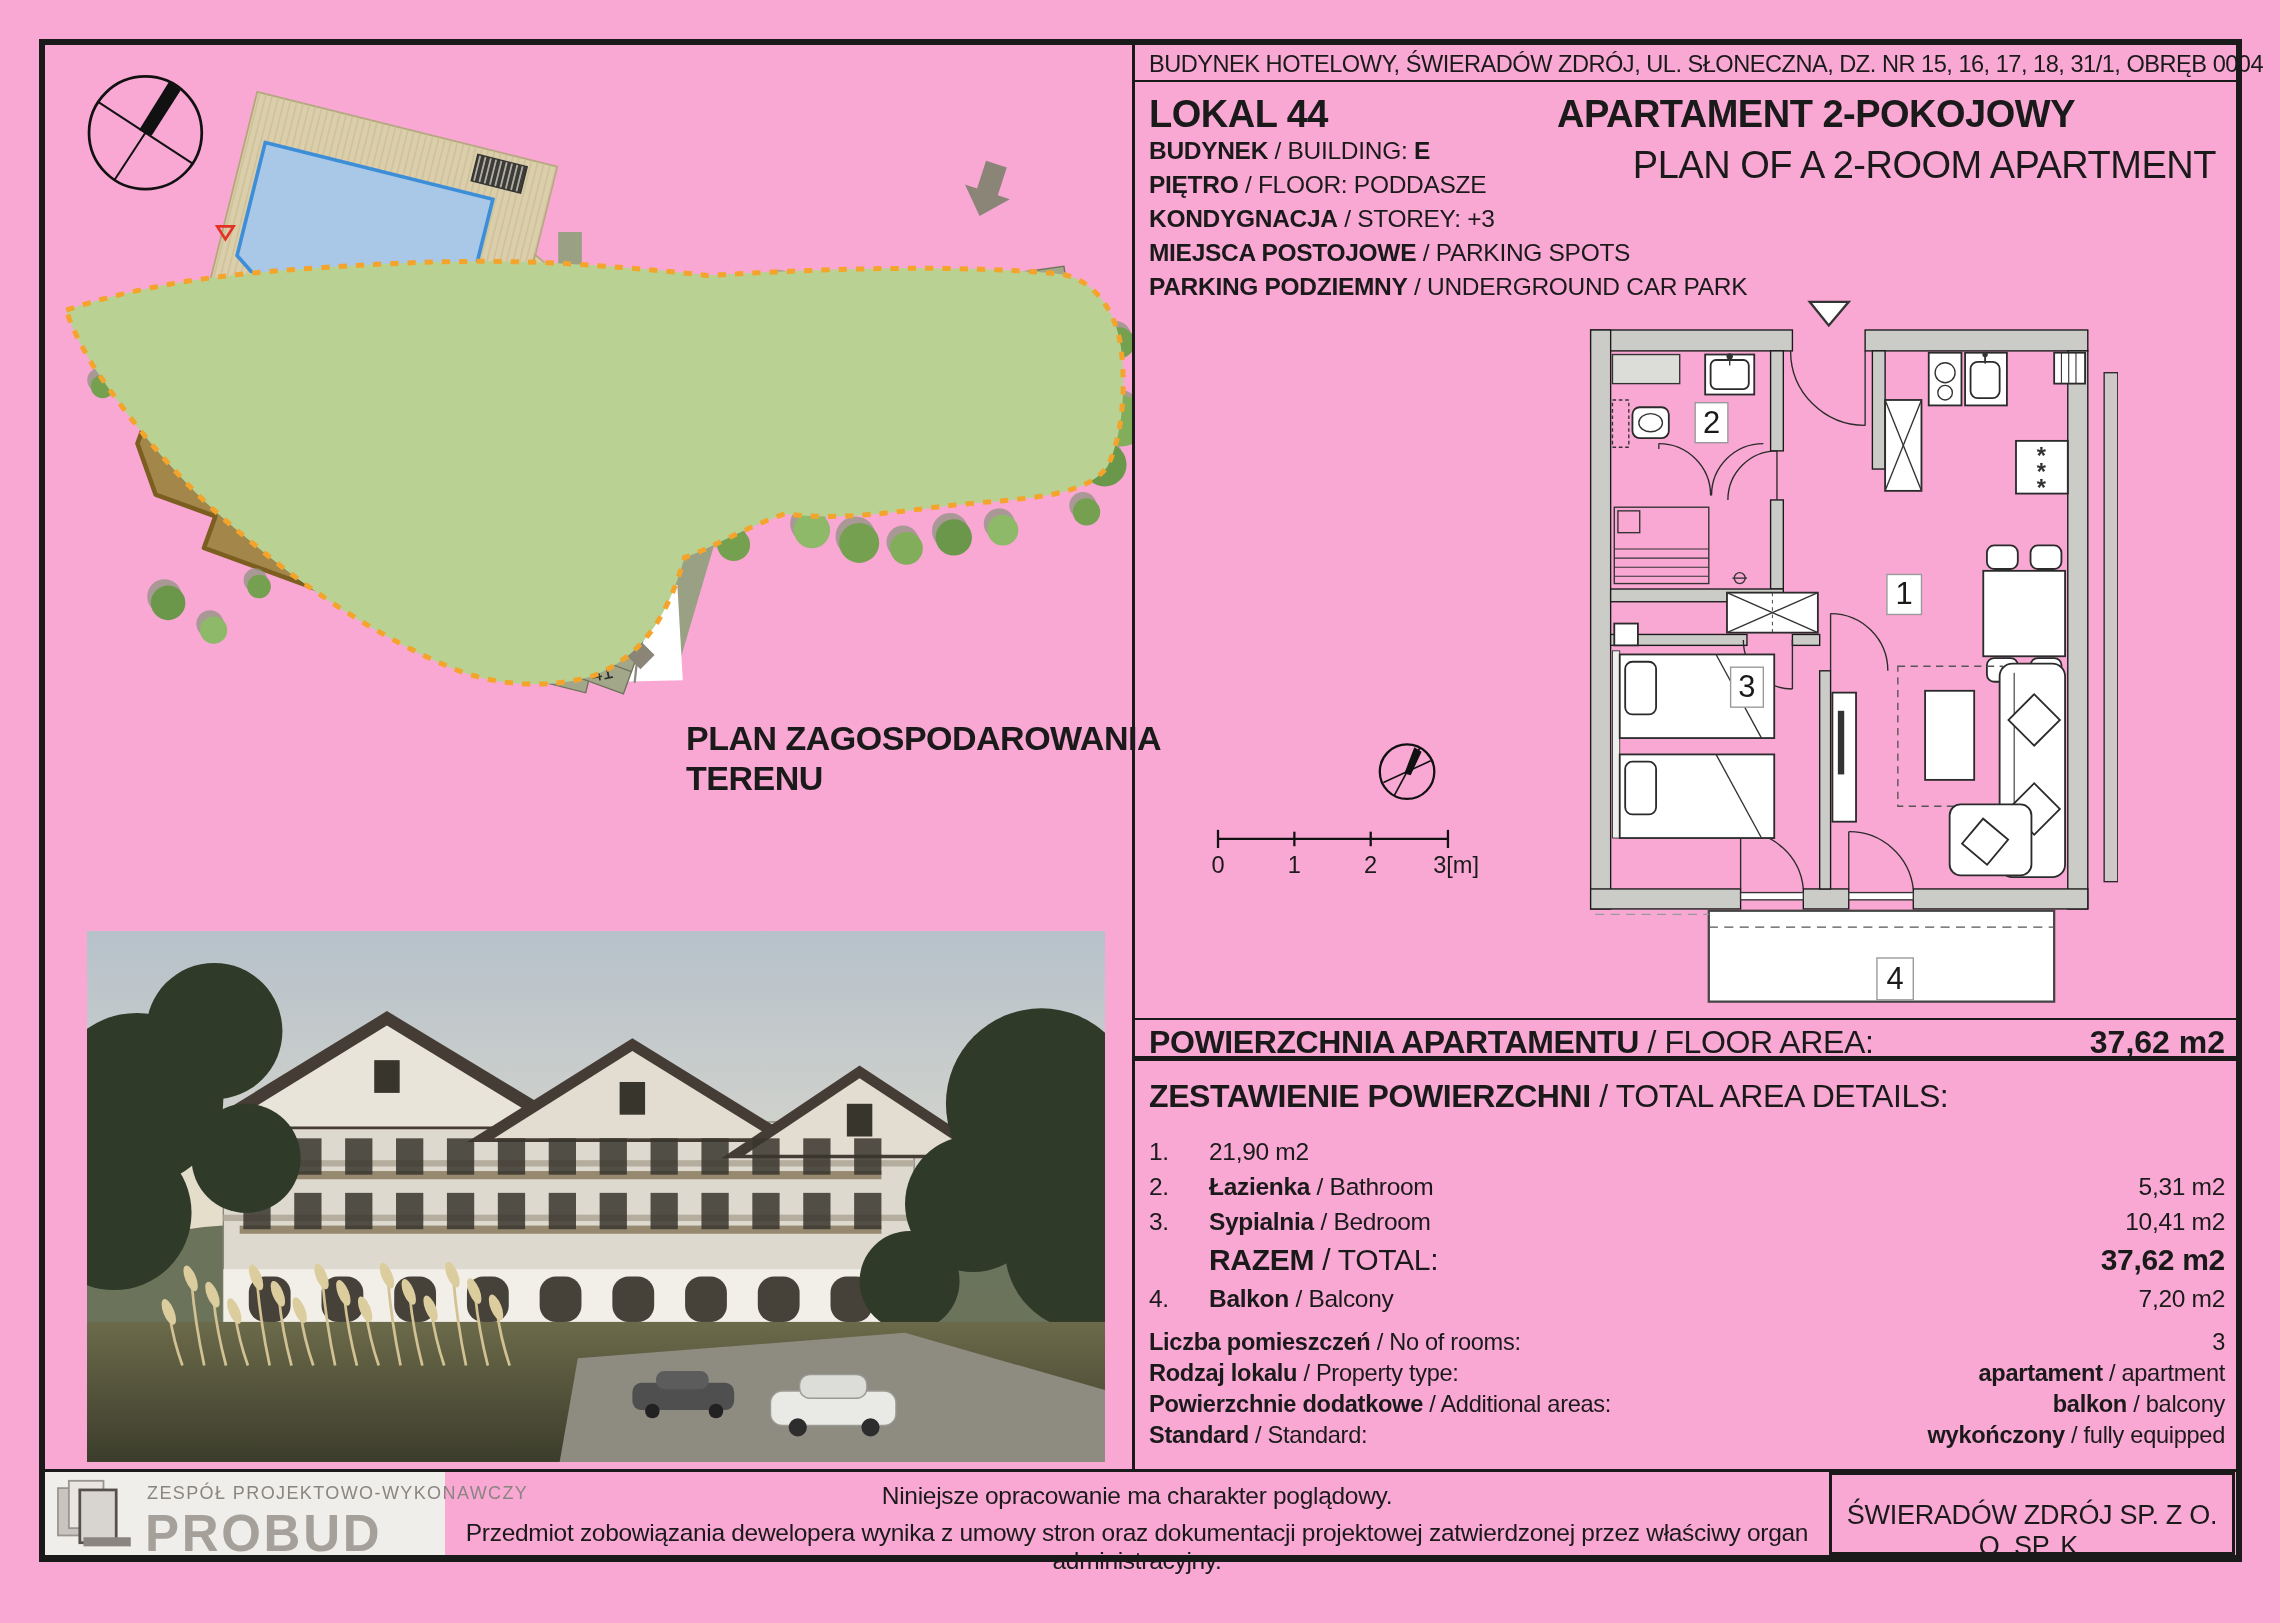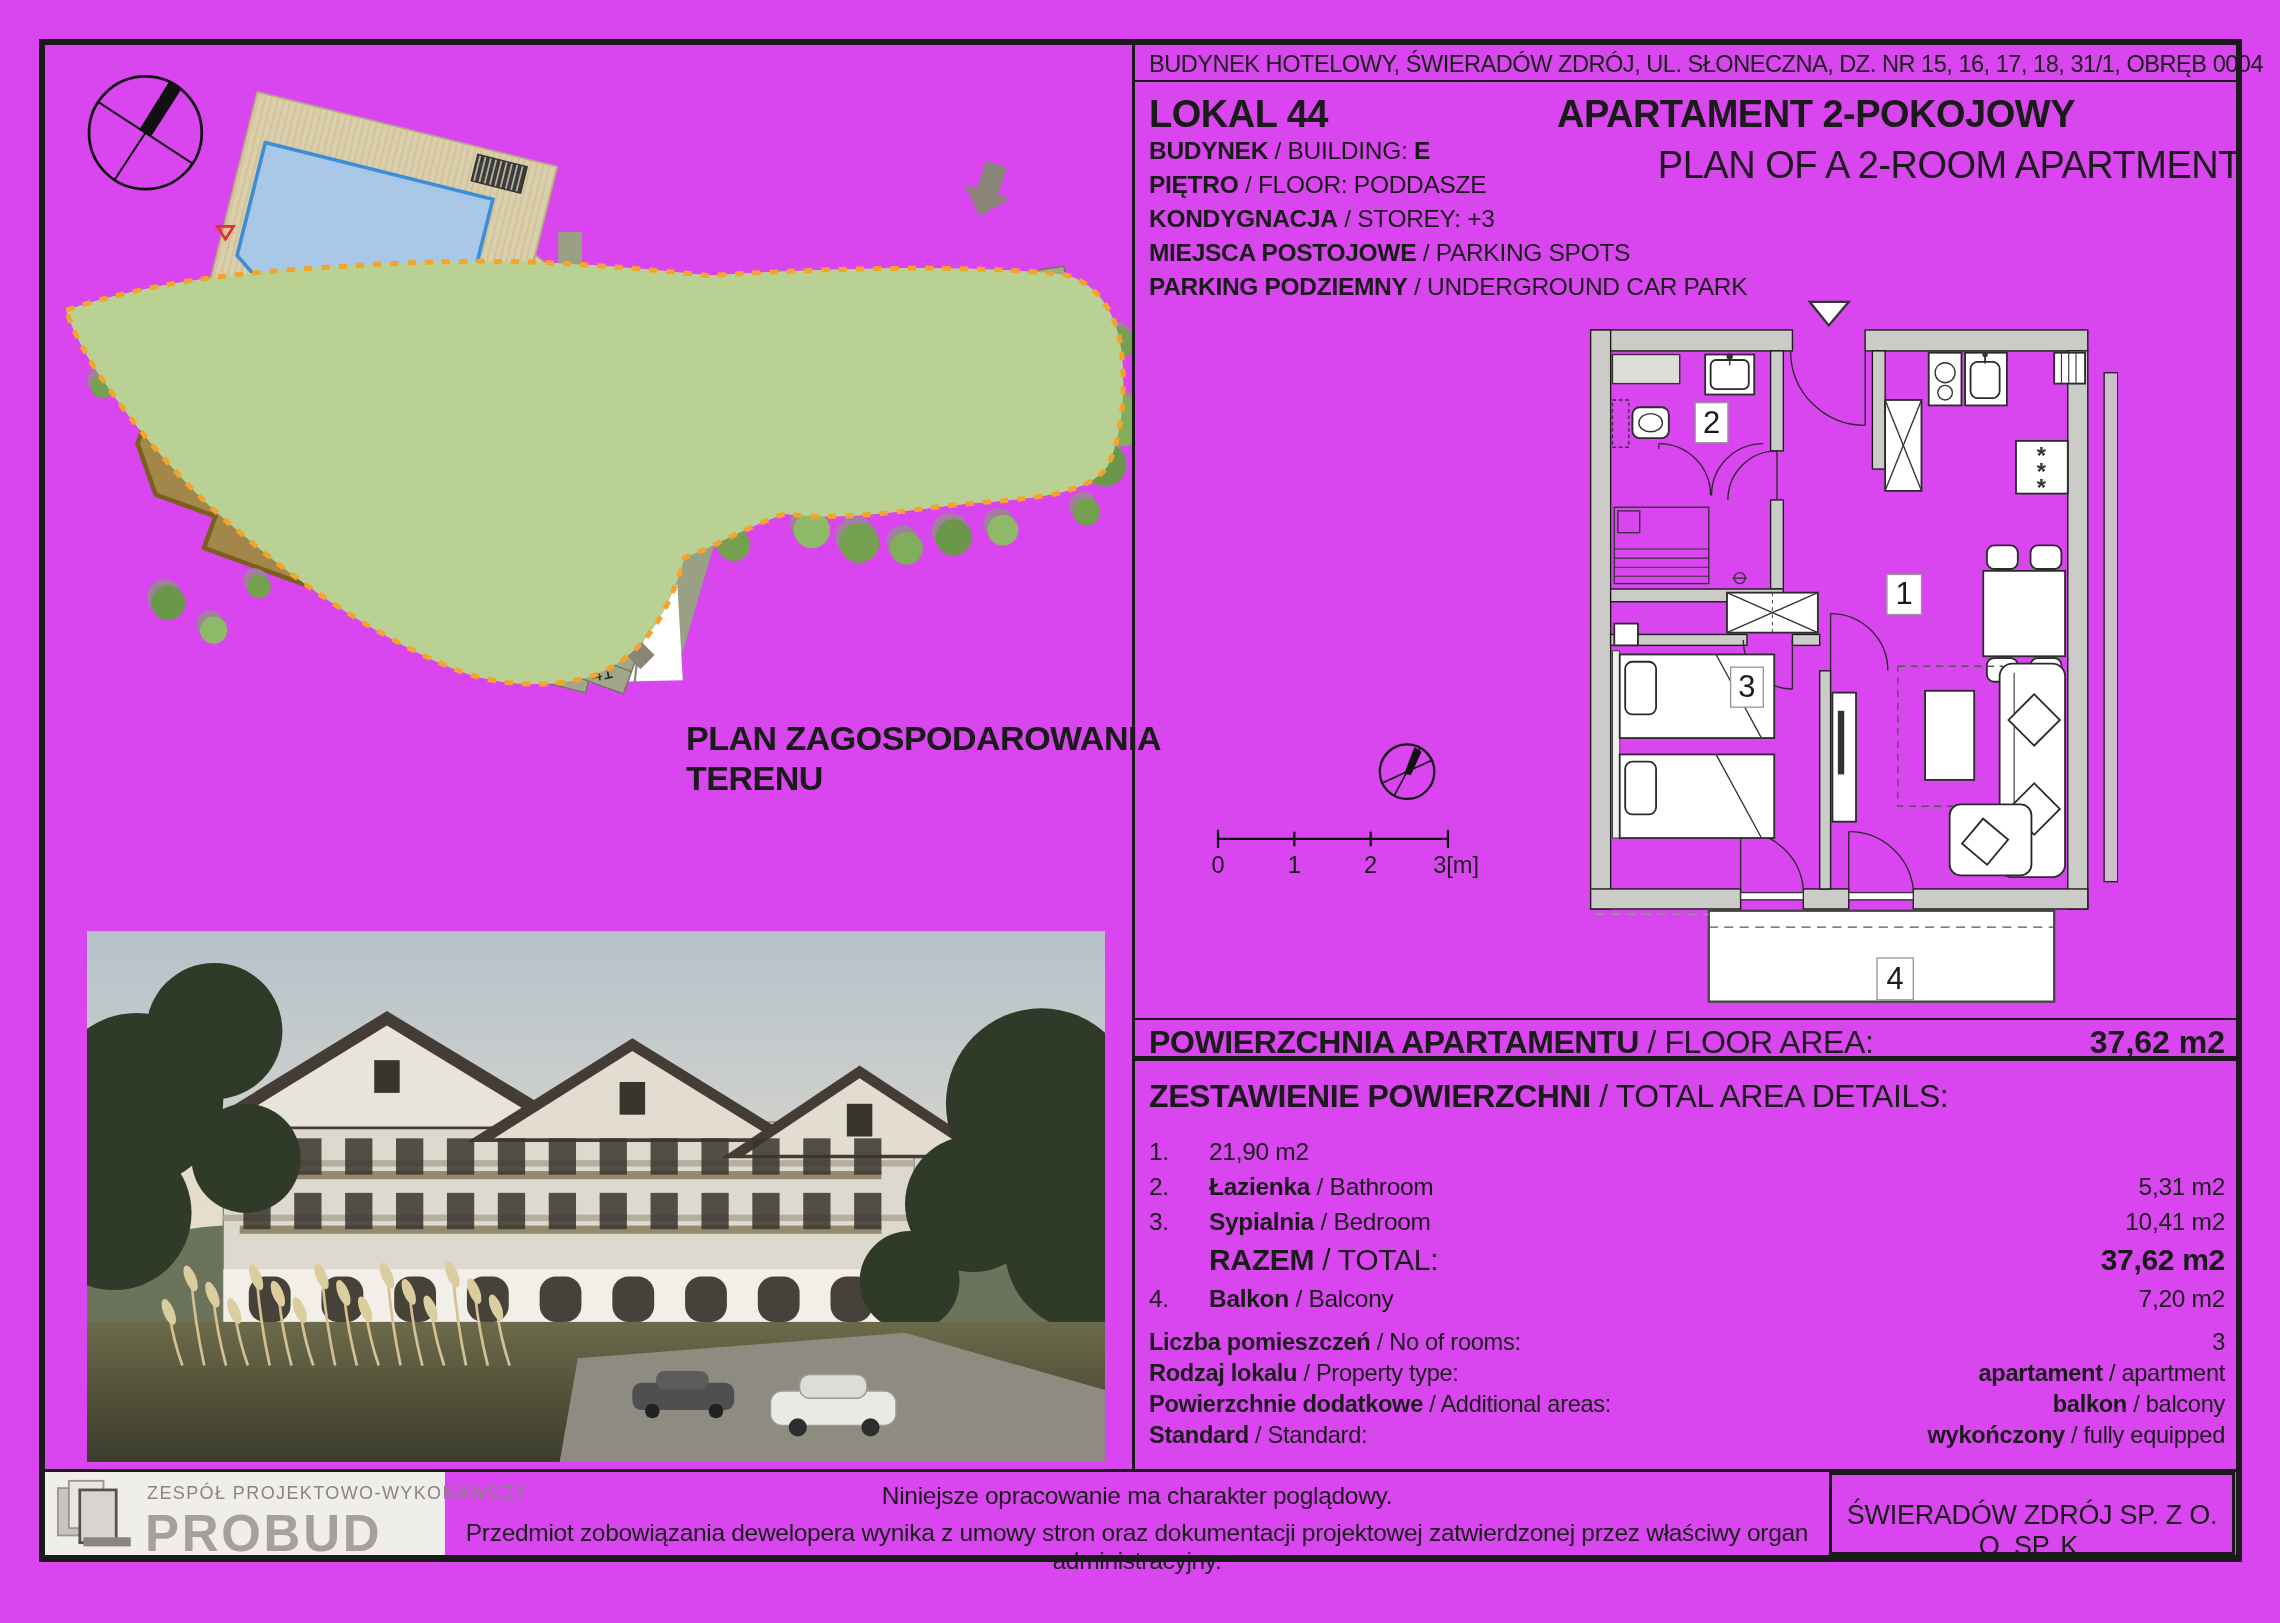--- a/index.html
+++ b/index.html
@@ -1,16 +1,16 @@
 <!DOCTYPE html>
 <html style="font-size:14.5px"><head>
 <meta charset="utf-8">
 <style>
   html,body{margin:0;padding:0;background:#fff;}
-  .page{position:relative;width:2280px;height:1624px;background:#d946ef;overflow:hidden;
+  .page{position:relative;width:2280px;height:1624px;background:#f9a8d4;overflow:hidden;
         font-family:"Liberation Sans",sans-serif;color:#1a1a1a;}
   .abs{position:absolute;}
   .b{font-weight:bold;}
   .hline,.vline{position:absolute;background:#1a1a1a;}
   
   .locline{font-size:23.6px;letter-spacing:-0.5px;white-space:nowrap;}
   .lokal{font-size:38px;font-weight:bold;letter-spacing:-0.5px;}
   .titlePL{font-size:38px;font-weight:bold;text-align:center;letter-spacing:-0.5px;}
   .titleEN{font-size:38px;text-align:right;letter-spacing:-0.5px;}
   .hrow{font-size:24.5px;height:34px;letter-spacing:-0.3px;}
@@ -53,21 +53,21 @@
   <div class="hline" style="left:39px;top:1555px;width:2202px;height:7.3px;"></div>
   <div class="vline" style="left:1132px;top:39px;width:2.7px;height:1430px;"></div>
   <div class="hline" style="left:1135px;top:80px;width:1101px;height:1.8px;"></div>
   <div class="hline" style="left:1135px;top:1018px;width:1101px;height:1.8px;"></div>
   <div class="hline" style="left:1135px;top:1056px;width:1101px;height:4.5px;"></div>
   <div class="hline" style="left:39px;top:1469px;width:2202px;height:2.7px;"></div>
 
   <div class="abs locline" style="left:1149px;top:51px;">BUDYNEK HOTELOWY, ŚWIERADÓW ZDRÓJ, UL. SŁONECZNA, DZ. NR 15, 16, 17, 18, 31/1, OBRĘB 0004</div>
   <div class="abs lokal" style="left:1149px;top:93px;">LOKAL 44</div>
   <div class="abs titlePL" style="right:55px;top:93px;width:818px;">APARTAMENT 2-POKOJOWY</div>
-  <div class="abs titleEN" style="right:39px;top:144px;width:818px;">PLAN OF A 2-ROOM APARTMENT</div>
+  <div class="abs titleEN" style="right:64px;top:144px;width:818px;">PLAN OF A 2-ROOM APARTMENT</div>
 
   <div class="abs" style="left:1149px;top:137px;">
 
       <div class="hrow">
         <span class="b">BUDYNEK</span><span> / BUILDING: </span><span class="b">E</span>
       </div>
 
       <div class="hrow">
         <span class="b">PIĘTRO</span><span> / FLOOR: PODDASZE</span><span class="b"></span>
       </div>

